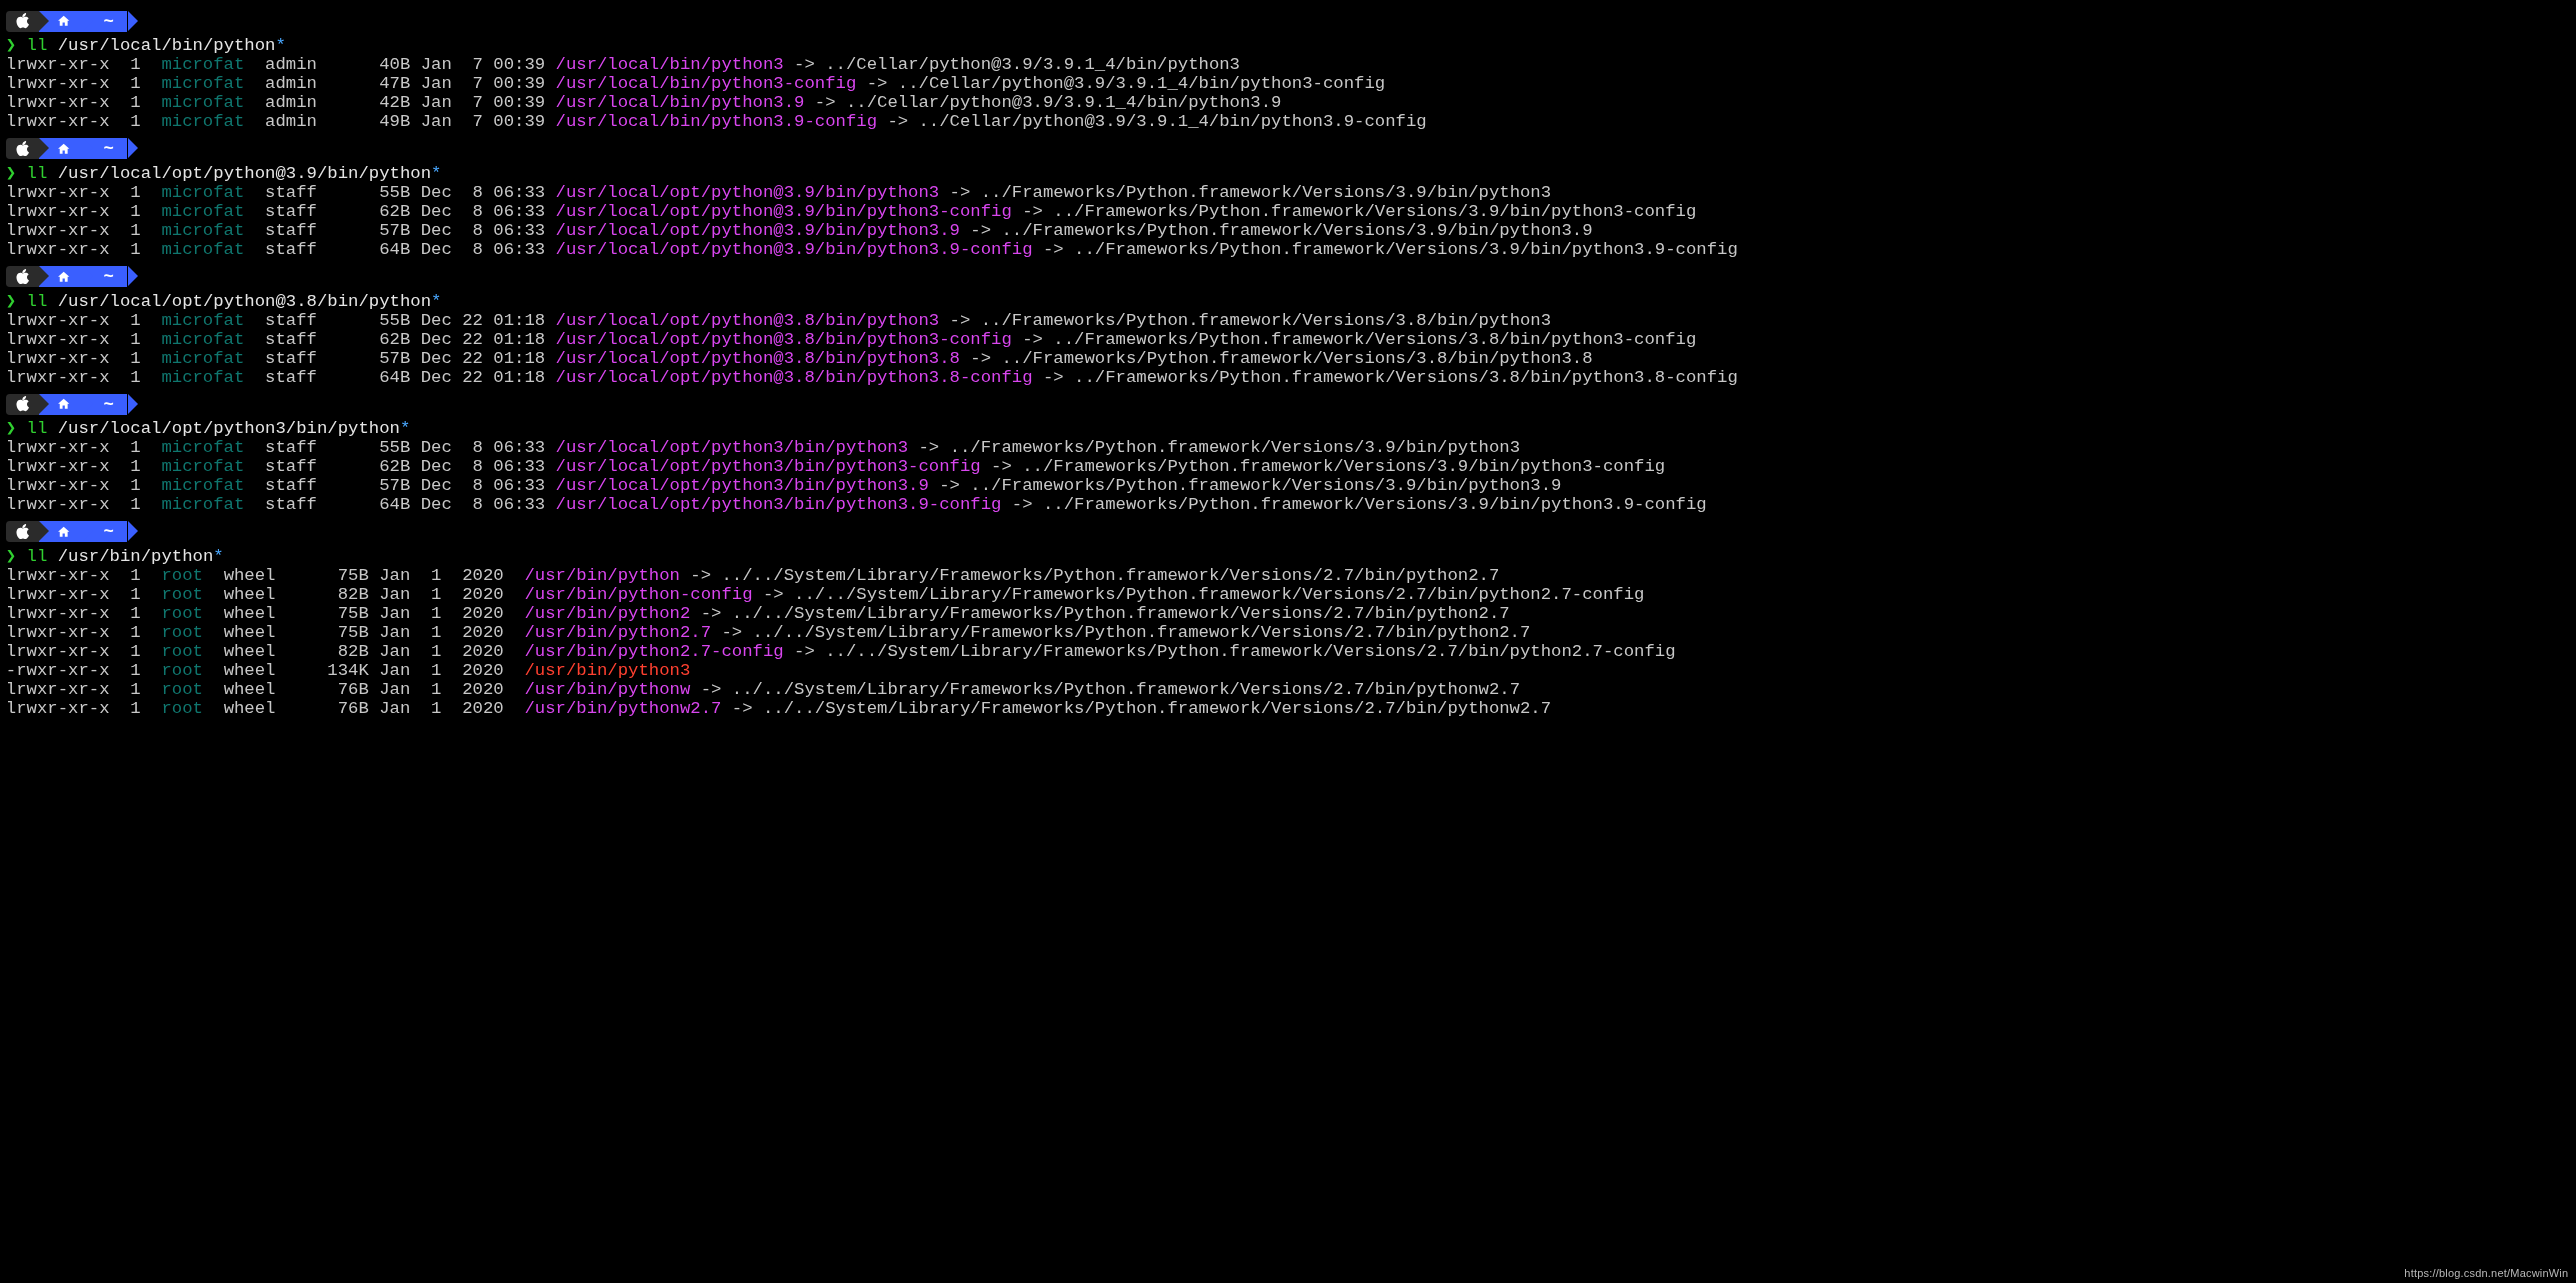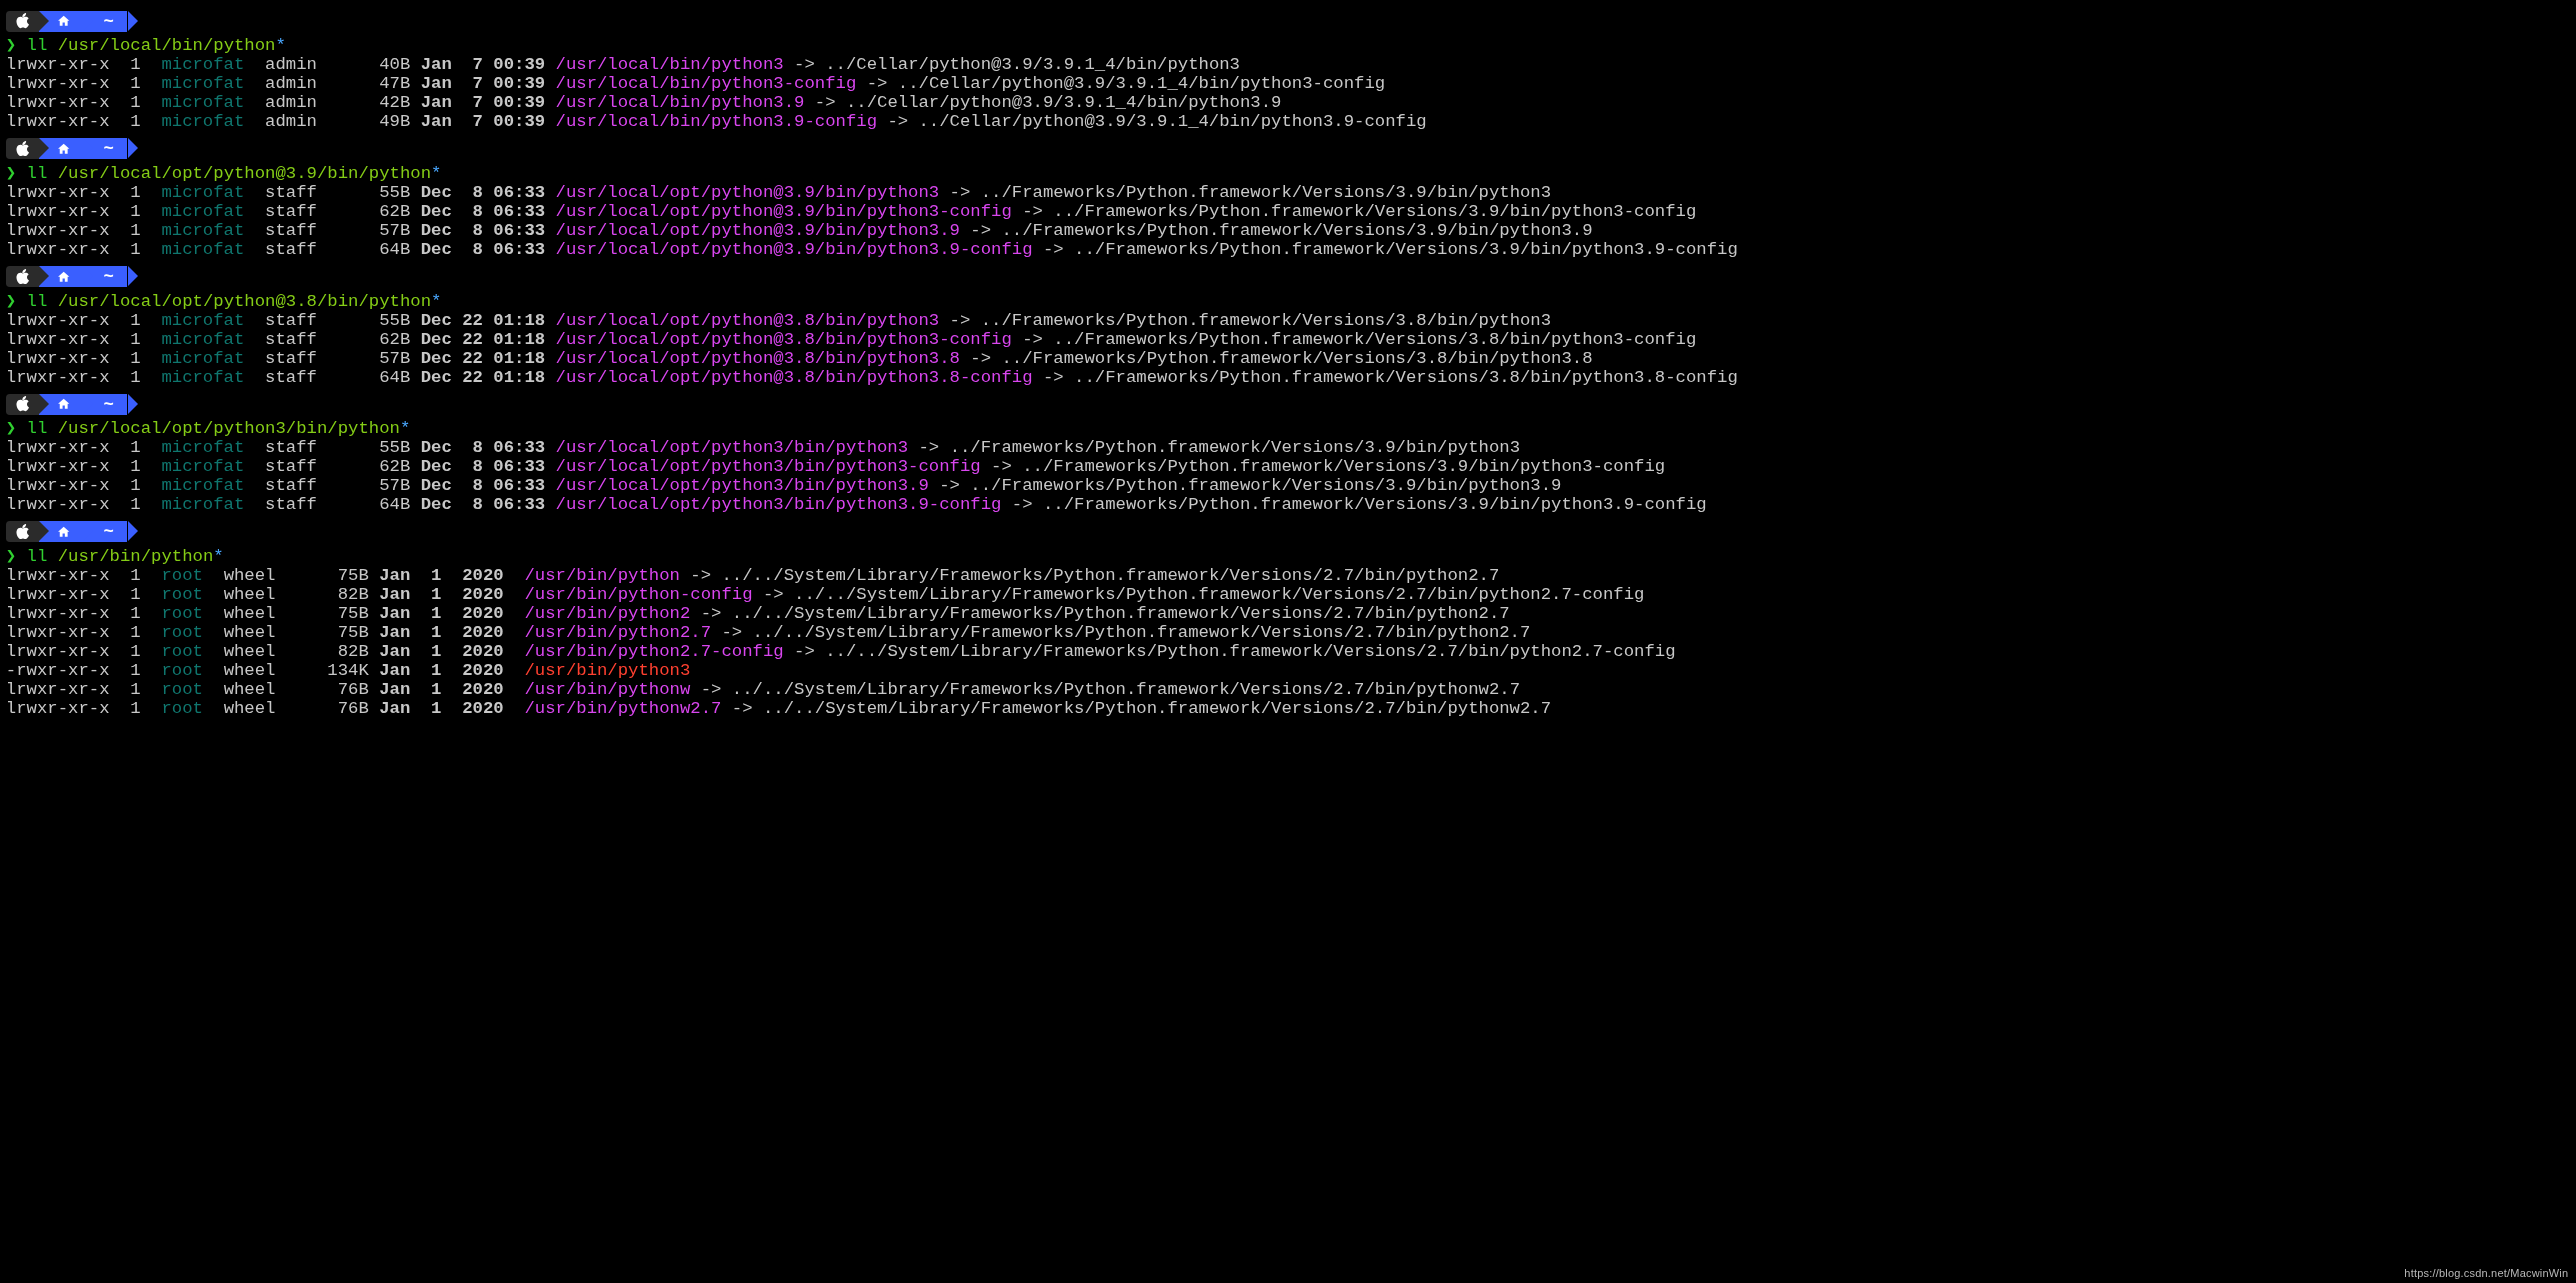--- a/index.html
+++ b/index.html
@@ -77,29 +77,29 @@
     right: -10.6px; top: 0;
     width: 0; height: 0;
     border-top: 10.6px solid transparent;
     border-bottom: 10.6px solid transparent;
     border-left: 10.6px solid #3a5fff;
   }
 
   .prompt-line { display:block; }
   .chev   { color: #30d030; font-weight: bold; }
   .cmd    { color: #30d030; }
-  .path-arg { color: #84cc16; }
+  .path-arg { color: #e5e5e5; }
   .glob   { color: #4aa8ff; }
 
   .ls-line { display:block; }
   .perm   { color: #c8c8c8; }
   .user   { color: #0f766e; }
   .group  { color: #c8c8c8; }
   .size   { color: #c8c8c8; }
-  .date   { color: #c8c8c8; font-weight: bold; }
+  .date   { color: #c8c8c8; }
   .link   { color: #d946ef; }
   .exe    { color: #ff4030; margin-top: 43px; }
   .arrow  { color: #c8c8c8; }
   .target { color: #c8c8c8; }
 
   .watermark {
     position: fixed;
     right: 7.7px;
     bottom: 3.8px;
     font-size: 11px;

